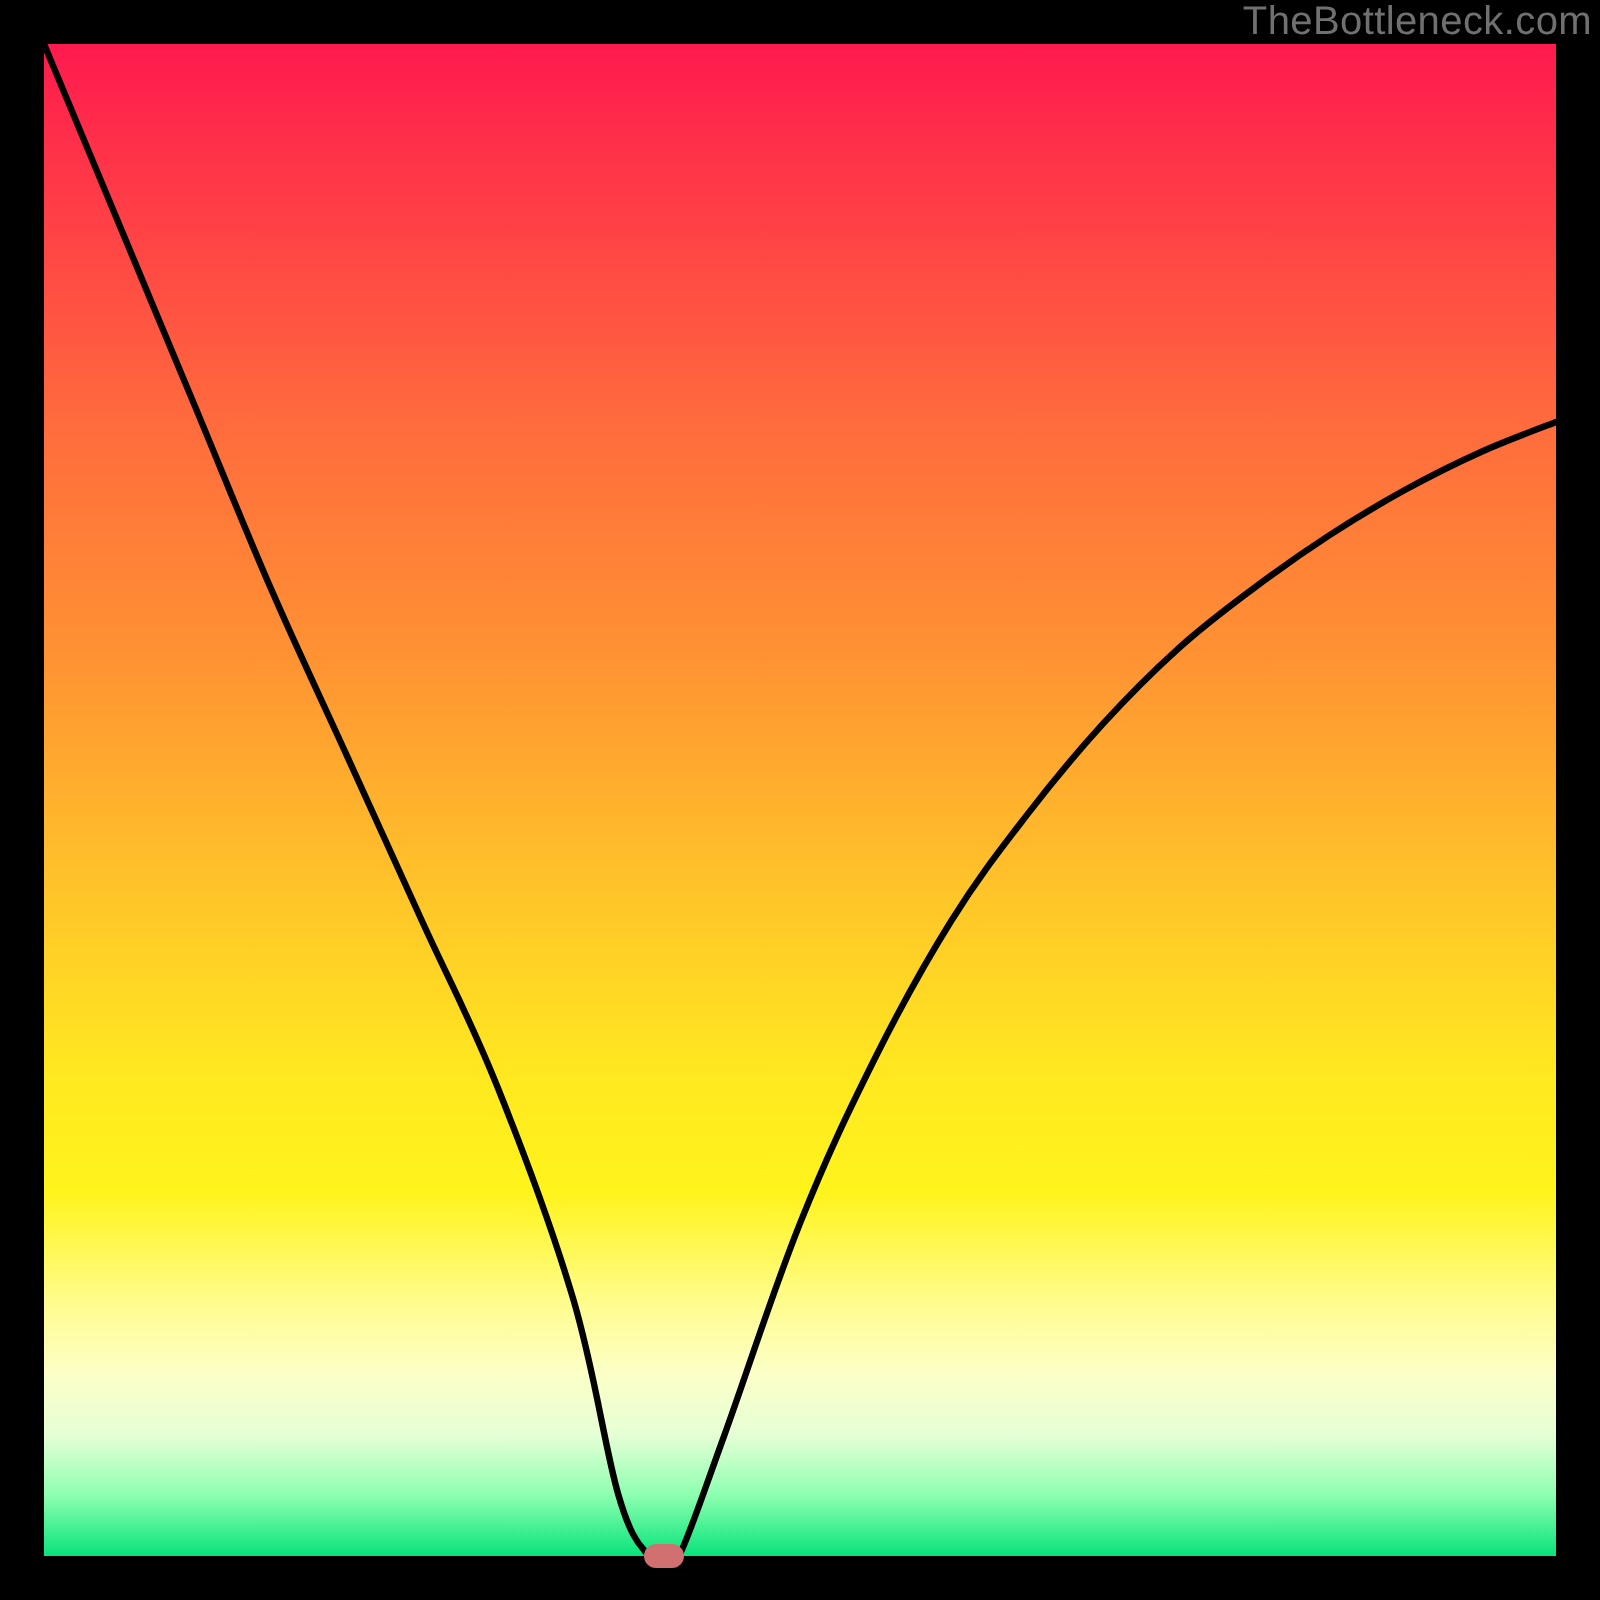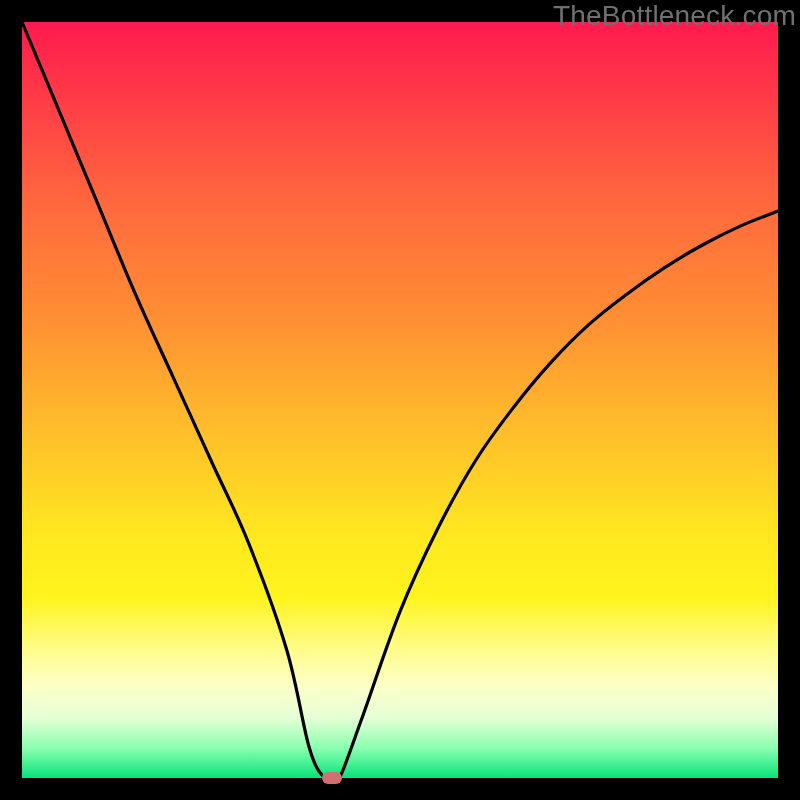--- a/index.html
+++ b/index.html
@@ -39,21 +39,21 @@
       #e6ffd6 92%,
       #8cffb0 96%,
       #07e37a 100%
     );
   }
   .watermark {
     position: absolute;
     top: 0px;
     right: 4px;
     color: #707070;
-    font-size: 28px;
+    font-size: 20px;
     font-weight: 500;
     letter-spacing: 0.2px;
     user-select: none;
   }
   svg.curve {
     position: absolute;
     left: 0;
     top: 0;
     width: 756px;
     height: 756px;

